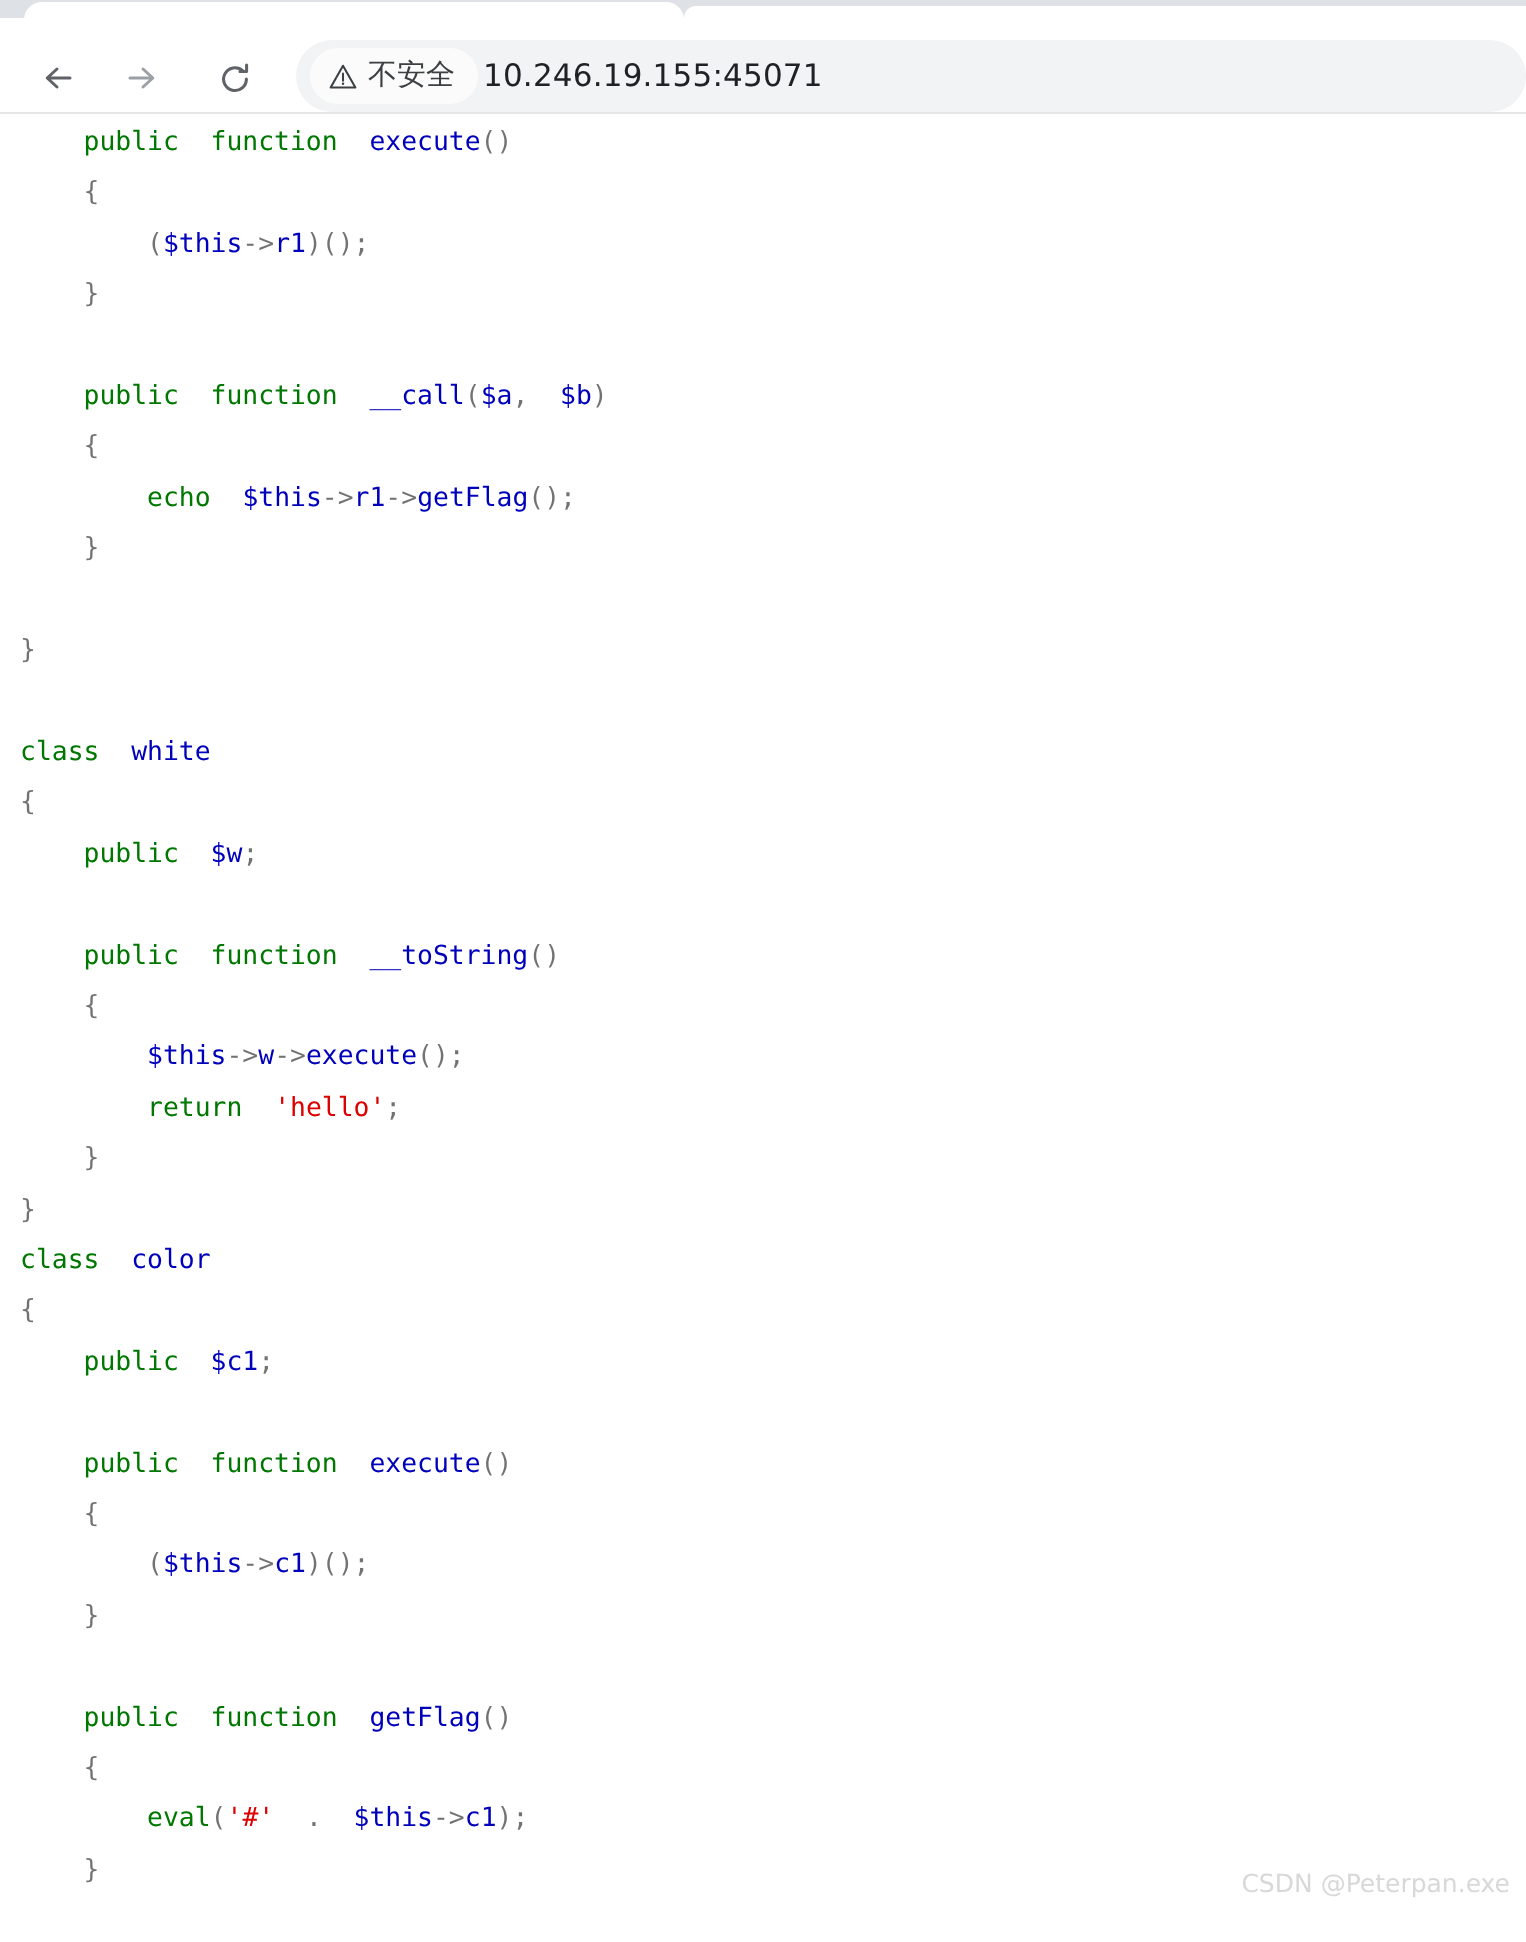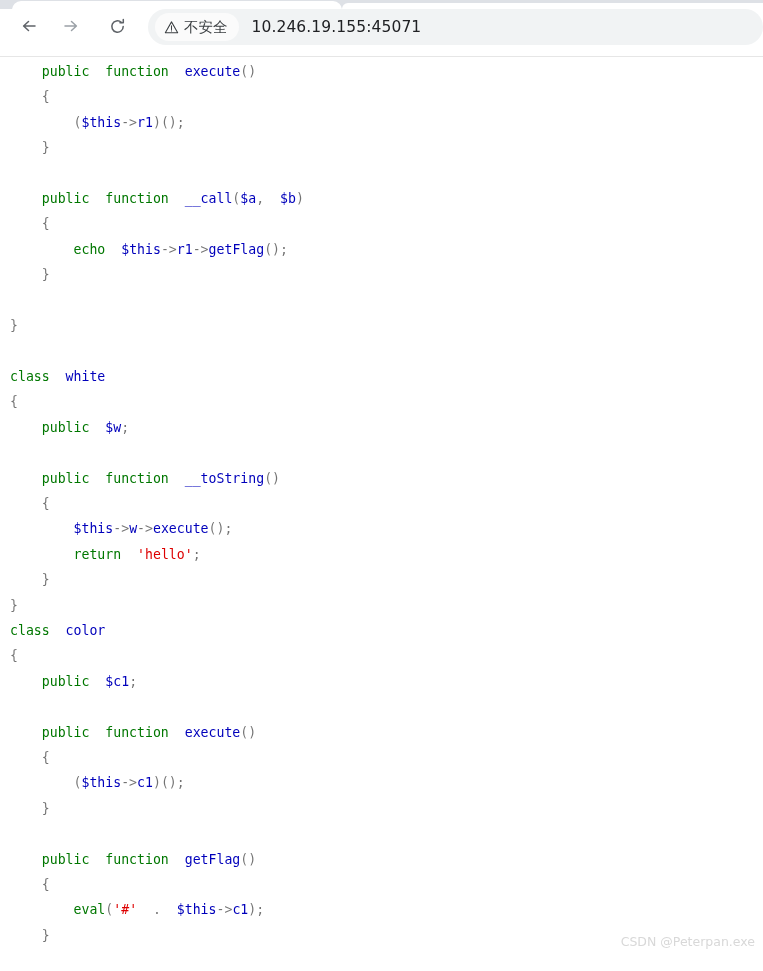--- a/index.html
+++ b/index.html
@@ -55,21 +55,21 @@
 
   #toolbar {
     position: absolute;
     top: 9px; left: 0;
     width: 763px;
     height: 48px;
     background: #ffffff;
     border-bottom: 1px solid #e6e6e6;
     box-sizing: border-box;
     display: flex;
-    align-items: flex-start;
+    align-items: flex-end;
   }
 
   .nav-btn {
     width: 34px;
     height: 34px;
     margin-left: 8px;
     display: flex;
     align-items: center;
     justify-content: center;
     border-radius: 50%;
@@ -111,21 +111,21 @@
     margin-right: 5px;
   }
   #security-label {
     font-size: 14.5px;
     color: #3c4043;
     line-height: 1;
     white-space: nowrap;
     font-family: "DejaVu Sans", sans-serif;
   }
   #url-text {
-    margin-left: 13px;
+    margin-left: 3px;
     font-size: 15.5px;
     color: #202124;
     white-space: nowrap;
     letter-spacing: 0.1px;
     font-family: "DejaVu Sans", sans-serif;
   }
 
   
   #page-content {
     position: absolute;

